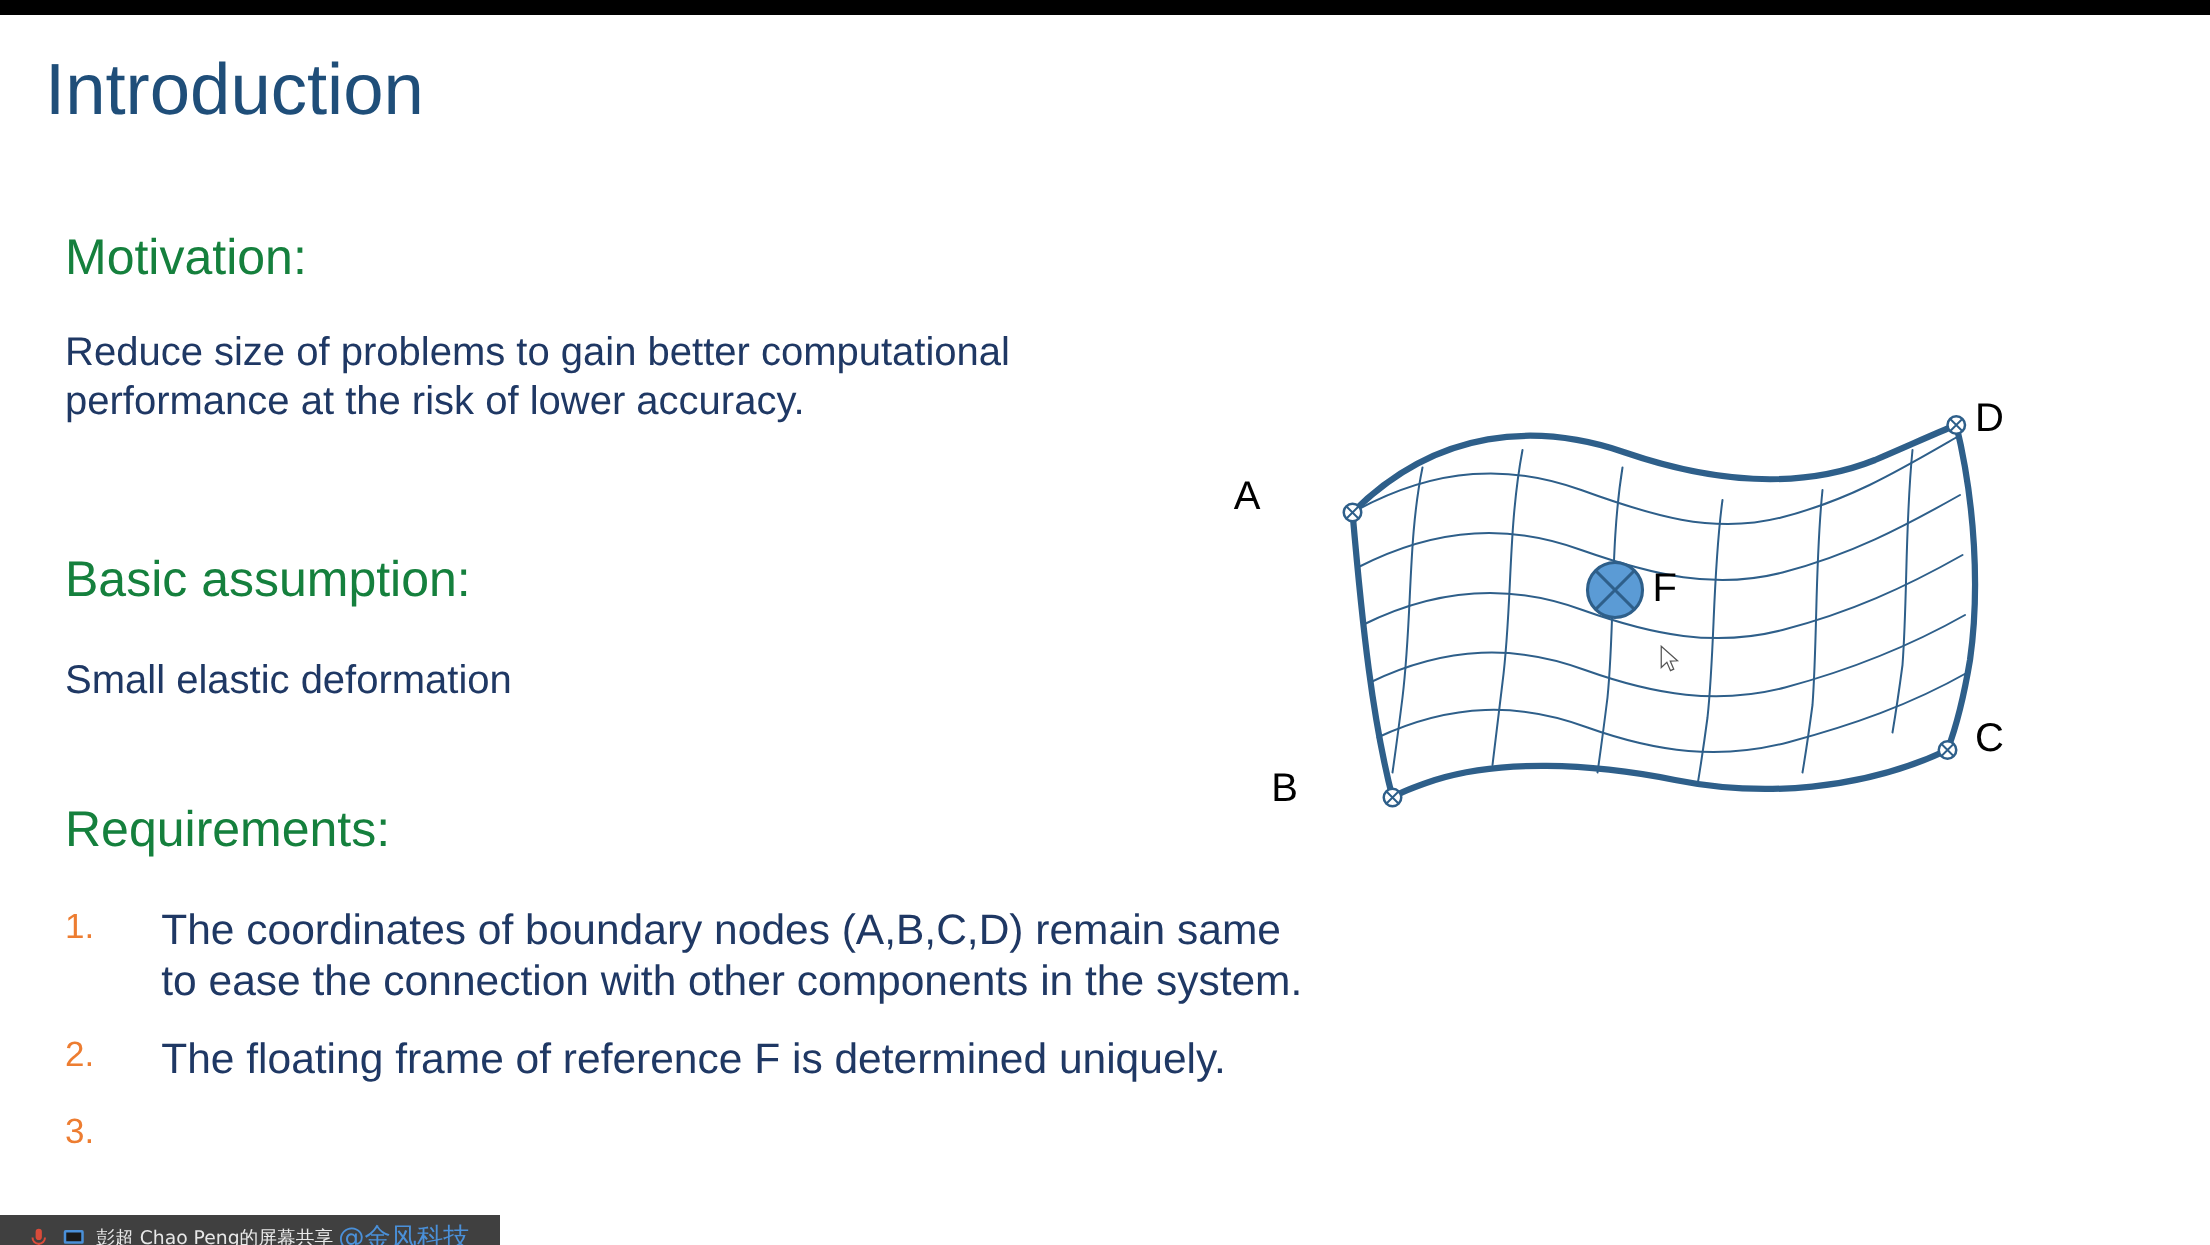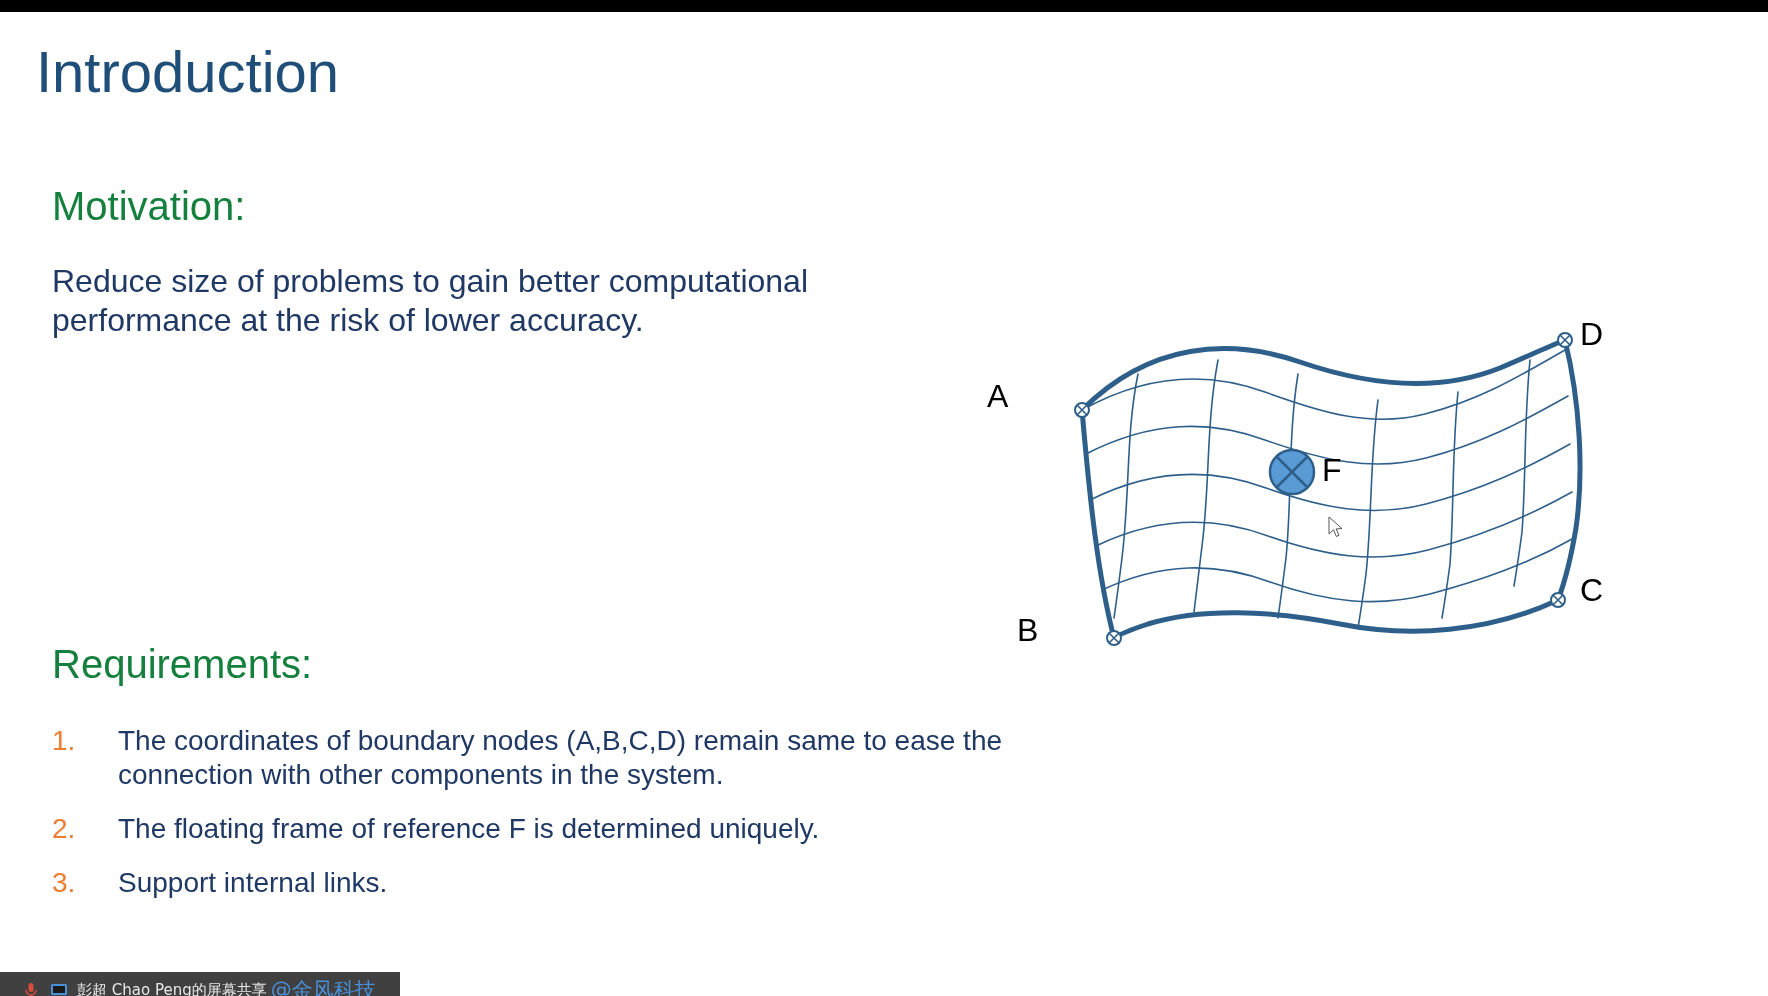--- a/index.html
+++ b/index.html
@@ -69,23 +69,24 @@
     margin-bottom: 20px;
   }
   .req-num {
     width: 66px;
     flex: 0 0 66px;
     font-size: 28px;
     color: #ED7D31;
     line-height: 1.22;
   }
   .req-text {
-    font-size: 28px;
+    font-size: 34px;
     color: #1F3864;
     line-height: 1.22;
+    margin-left: 11px;
   }
 
   .figure {
     position: absolute;
     left: 1060px;
     top: 320px;
     width: 620px;
     height: 370px;
   }
   .figure svg { display: block; }
@@ -140,35 +141,36 @@
 
 <div class="slide">
 
   <div class="slide-border-top"></div>
 
   <div class="title">Introduction</div>
 
   <div class="heading h-motivation">Motivation:</div>
   <div class="body-text t-motivation">Reduce size of problems to gain better computational performance at the risk of lower accuracy.</div>
 
+  <div class="heading h-basic">Basic assumption:</div>
+  <div class="body-text t-basic">Small elastic deformation</div>
 
   <div class="heading h-req">Requirements:</div>
 
   <div class="req-list">
     <div class="req-item">
       <div class="req-num">1.</div>
       <div class="req-text">The coordinates of boundary nodes (A,B,C,D) remain same to ease the connection with other components in the system.</div>
     </div>
     <div class="req-item">
       <div class="req-num">2.</div>
       <div class="req-text">The floating frame of reference F is determined uniquely.</div>
     </div>
     <div class="req-item">
       <div class="req-num">3.</div>
-      <div class="req-text">Support internal links.</div>
     </div>
   </div>
 
   <div class="figure">
     <svg width="620" height="370" viewBox="0 0 620 370" xmlns="http://www.w3.org/2000/svg">
       <g fill="none" stroke="#2E5F8A" stroke-width="1.6" stroke-linecap="round">
 
         <path d="M 22 78 C 90 40, 150 40, 205 60 C 260 80, 310 96, 365 82 C 420 68, 460 44, 505 18"></path>
         <path d="M 26 122 C 92 88, 150 88, 205 108 C 262 128, 312 140, 366 126 C 420 112, 462 90, 508 64"></path>
         <path d="M 30 168 C 94 136, 152 136, 206 156 C 262 176, 312 186, 366 172 C 420 158, 464 138, 510 112"></path>

